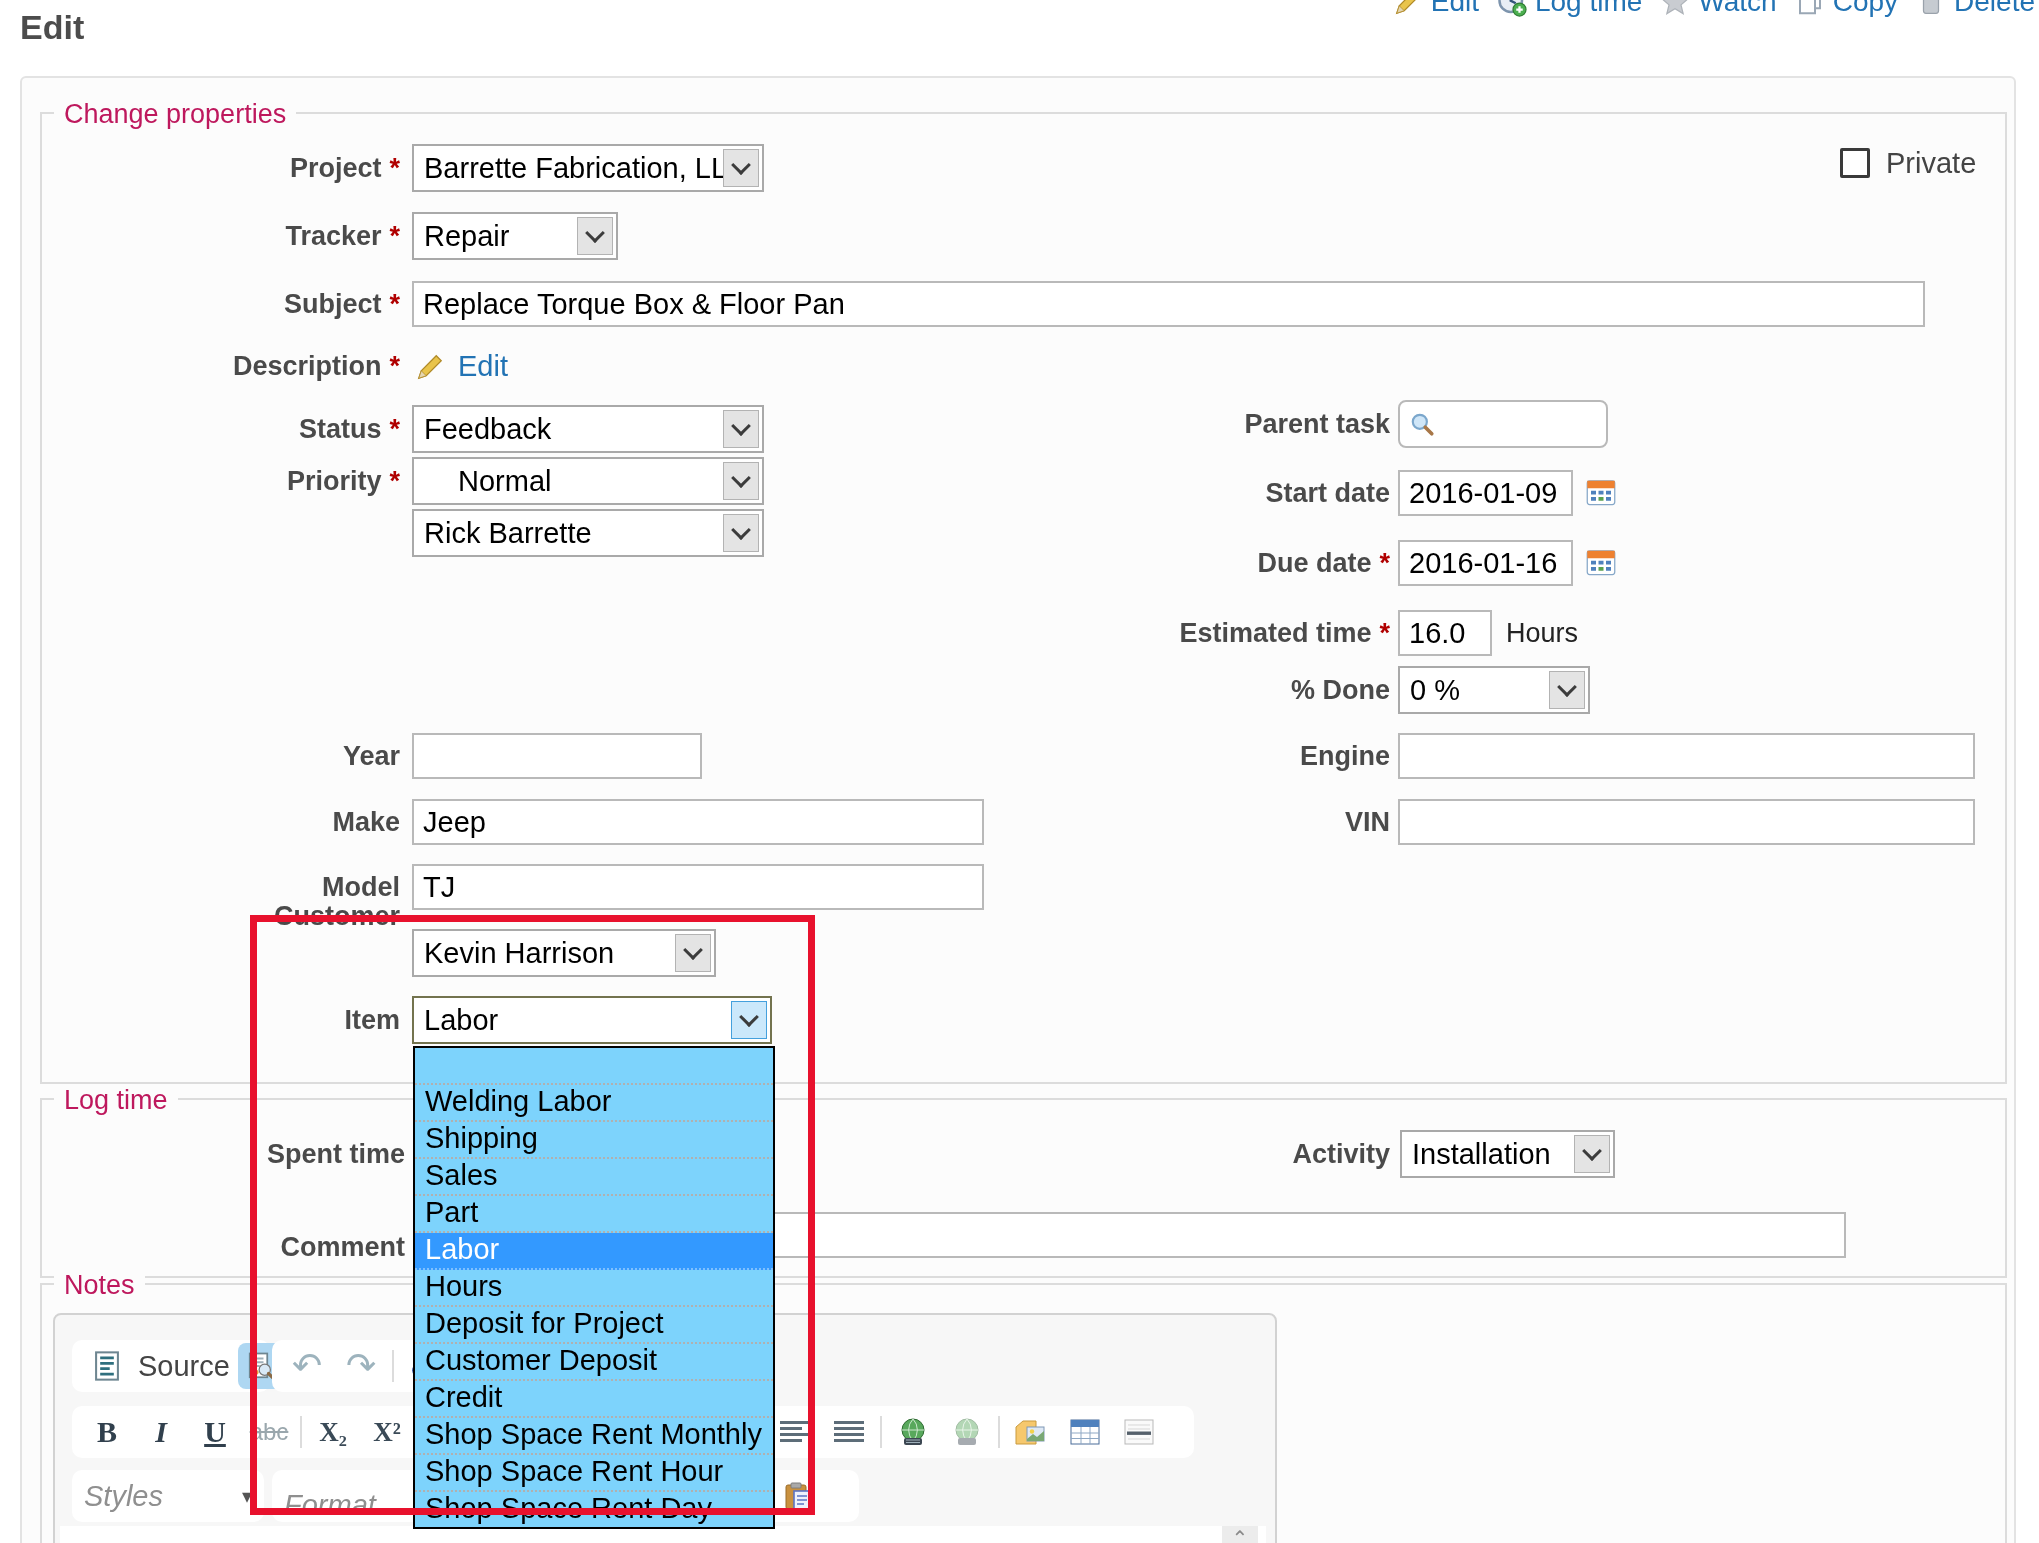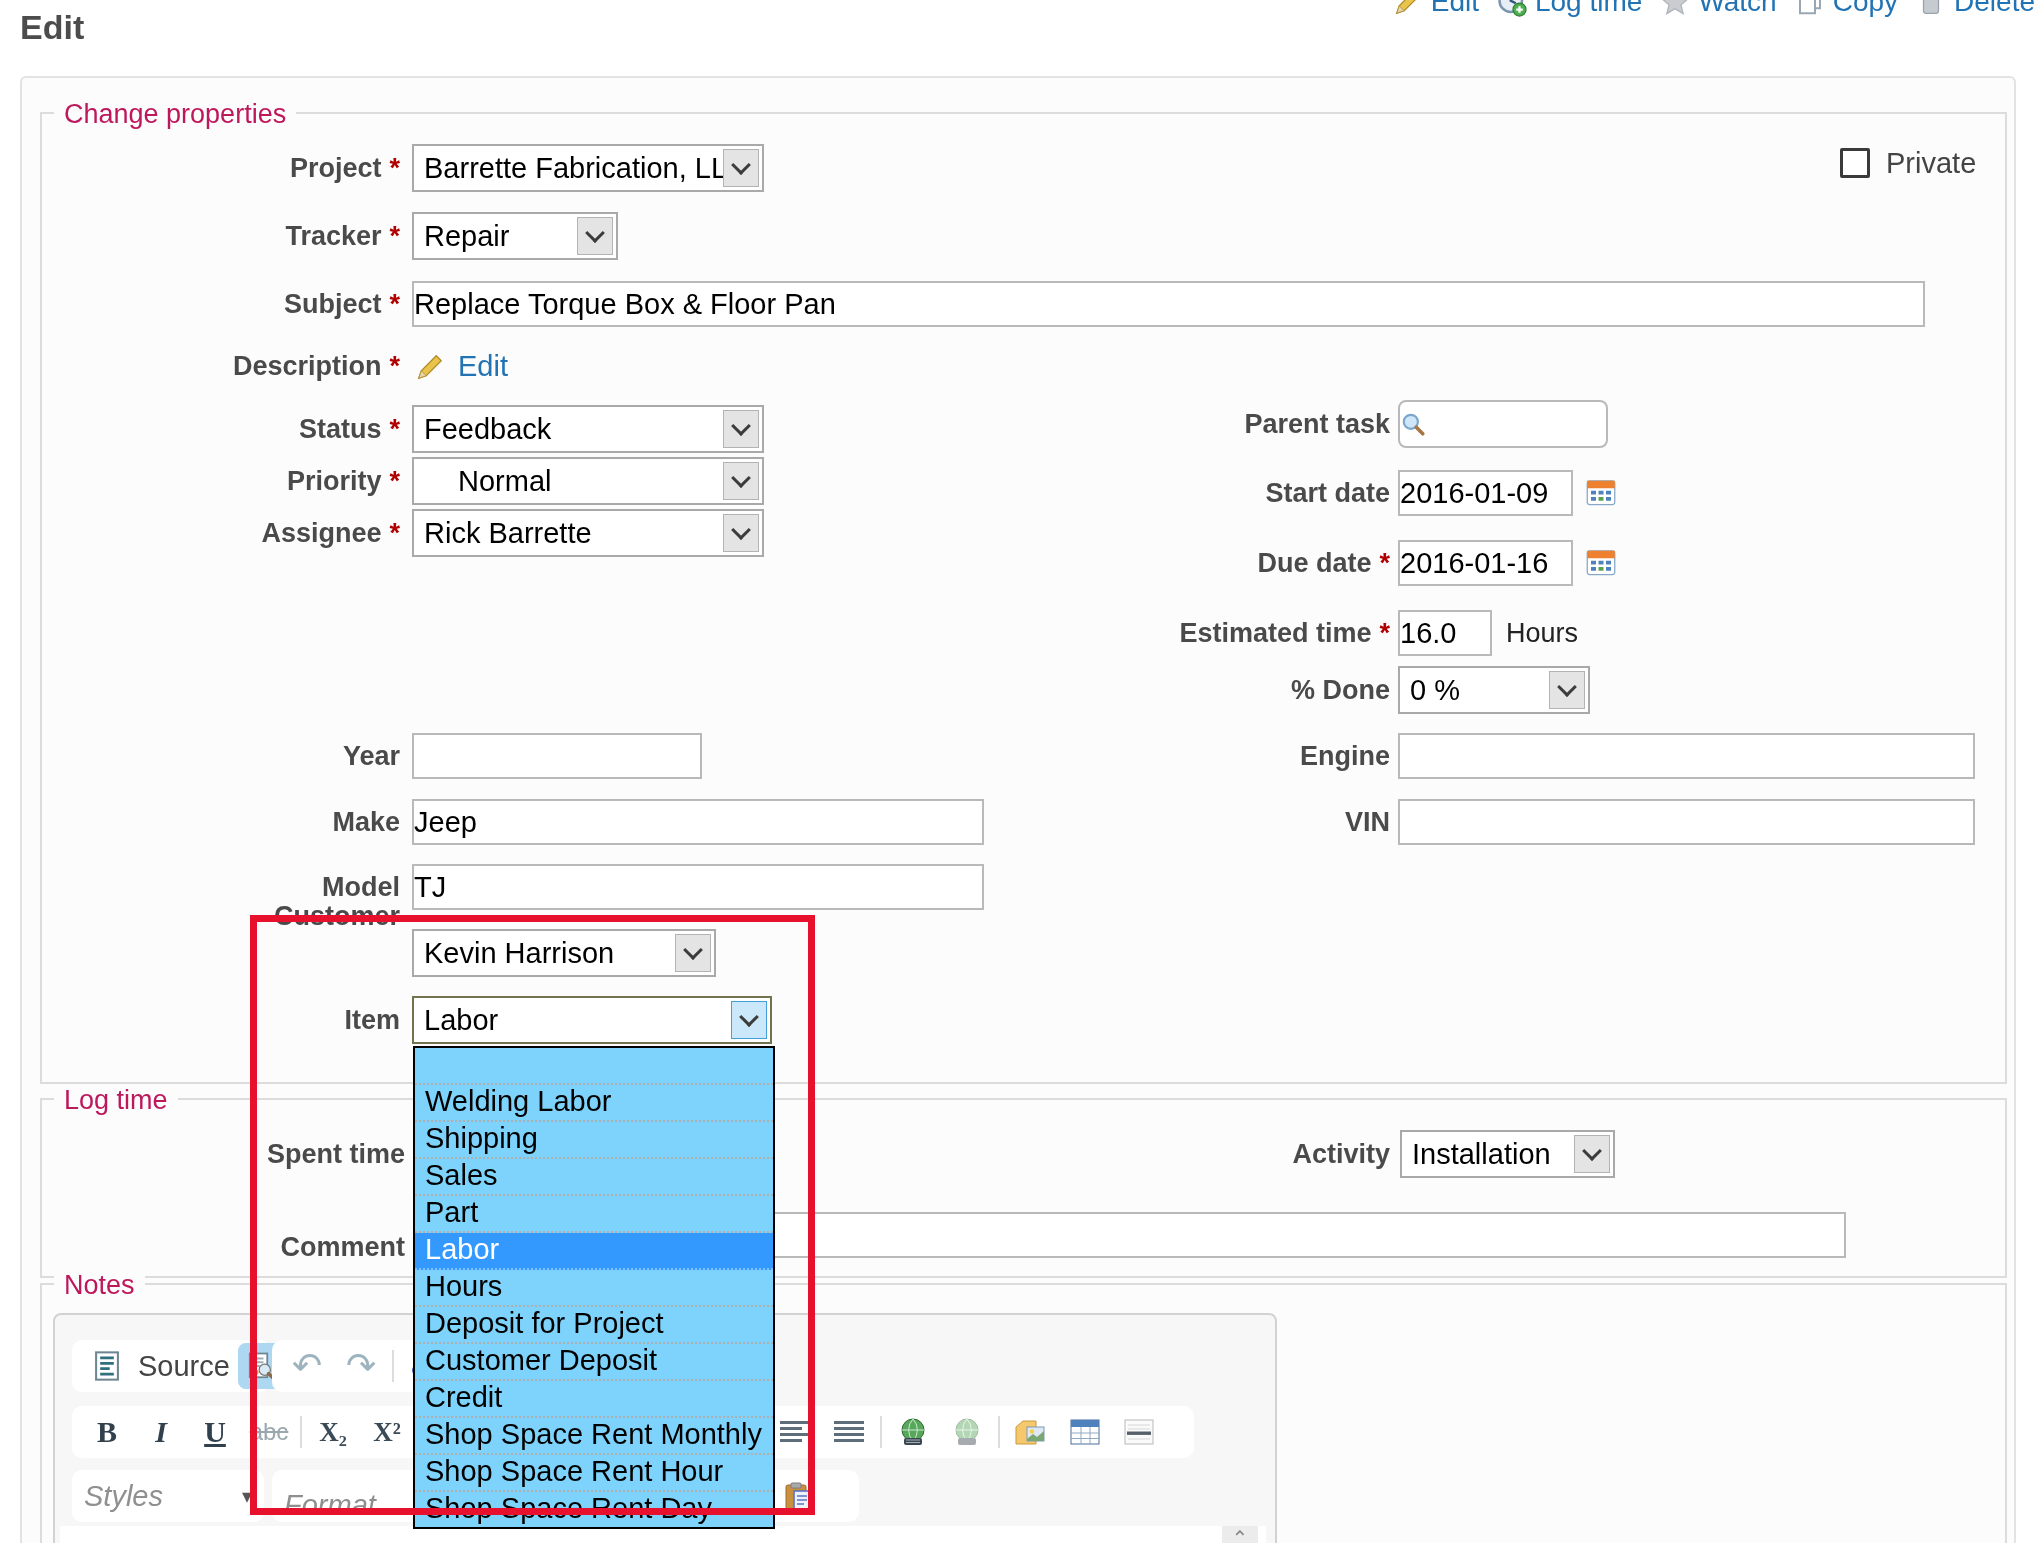--- a/index.html
+++ b/index.html
@@ -16,21 +16,21 @@
   
   .fs{position:absolute;border:2px solid #dcdcdc;}
   .leg{position:absolute;font-size:27px;color:#be185d;background:#fcfcfc;padding:0 10px;white-space:nowrap;z-index:2;}
   
   .lbl{position:absolute;left:0;width:400px;text-align:right;font-weight:bold;color:#4a4a4a;
        font-size:27px;line-height:48px;white-space:nowrap;}
   .lbl.rcol{left:960px;width:430px;}
   .req{color:#b00000;font-weight:bold;margin-left:8px;}
   
   .txt{position:absolute;box-sizing:border-box;height:46px;border:2px solid #b9b9b9;background:#fff;
-       font-size:29px;padding:0 0;display:flex;align-items:center;white-space:nowrap;overflow:hidden;}
+       font-size:29px;padding:0 9px;display:flex;align-items:center;white-space:nowrap;overflow:hidden;}
   .txt.rounded{border-radius:8px;height:48px;}
   
   .sel{position:absolute;box-sizing:border-box;height:48px;border:2px solid #a9a9a9;background:#fff;
        font-size:29px;padding:0 46px 0 10px;display:flex;align-items:center;white-space:nowrap;overflow:hidden;}
   .sel .arrow{position:absolute;right:3px;top:3px;bottom:3px;width:34px;background:#e4e4e4;
        border:1px solid #b3b3b3;display:flex;align-items:center;justify-content:center;}
   .chev{width:11px;height:11px;border-left:3px solid #3c3c3c;border-bottom:3px solid #3c3c3c;
        transform:rotate(-45deg);margin-top:-6px;}
   .sel.focus{border-color:#73734e;}
   .sel.focus .arrow{background:#cbe8fb;border-color:#44a0dd;}
@@ -174,21 +174,20 @@
   </div>
 
   <div class="lbl" style="top:457px;"><span>Priority</span><span class="req">*</span></div>
   <div class="sel" style="left:412px;top:457px;width:352px;padding-left:44px;">
     <span>Normal</span>
     <span class="arrow">
         <span class="chev"></span>
       </span>
   </div>
 
-  <div class="lbl" style="top:509px;"><span>Assignee</span><span class="req">*</span></div>
   <div class="sel" style="left:412px;top:509px;width:352px;">
     <span>Rick Barrette</span>
     <span class="arrow">
         <span class="chev"></span>
       </span>
   </div>
 
   <div class="lbl rcol" style="top:400px;"><span>Parent task</span></div>
   <div class="txt rounded" style="left:1398px;top:400px;width:210px;gap:8px;">
     <span>

